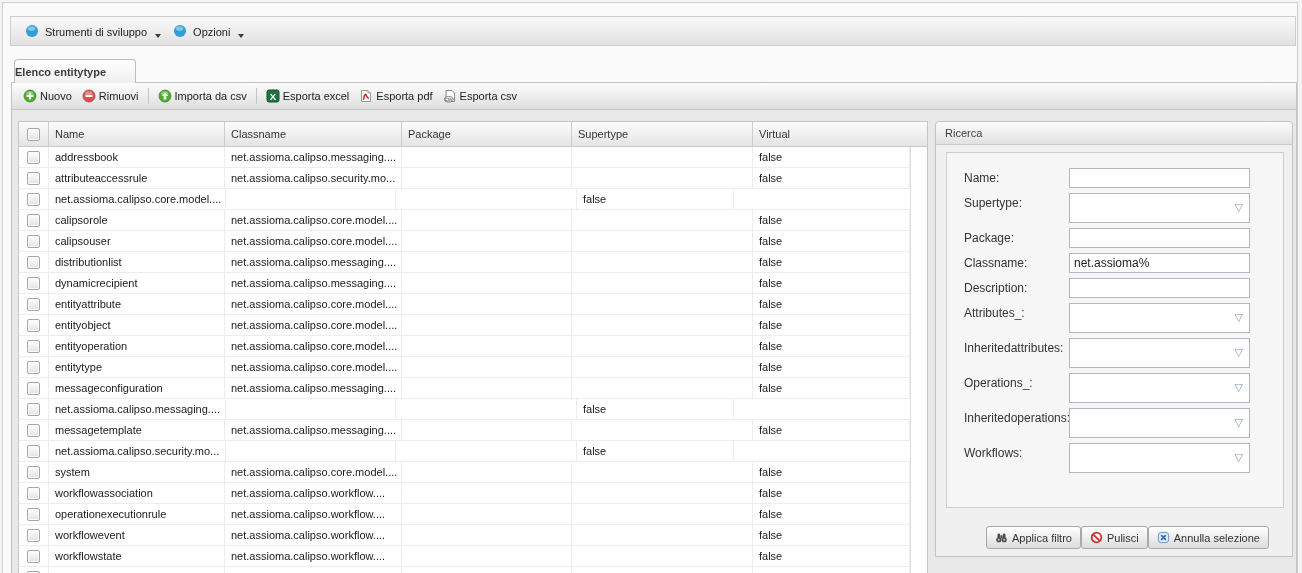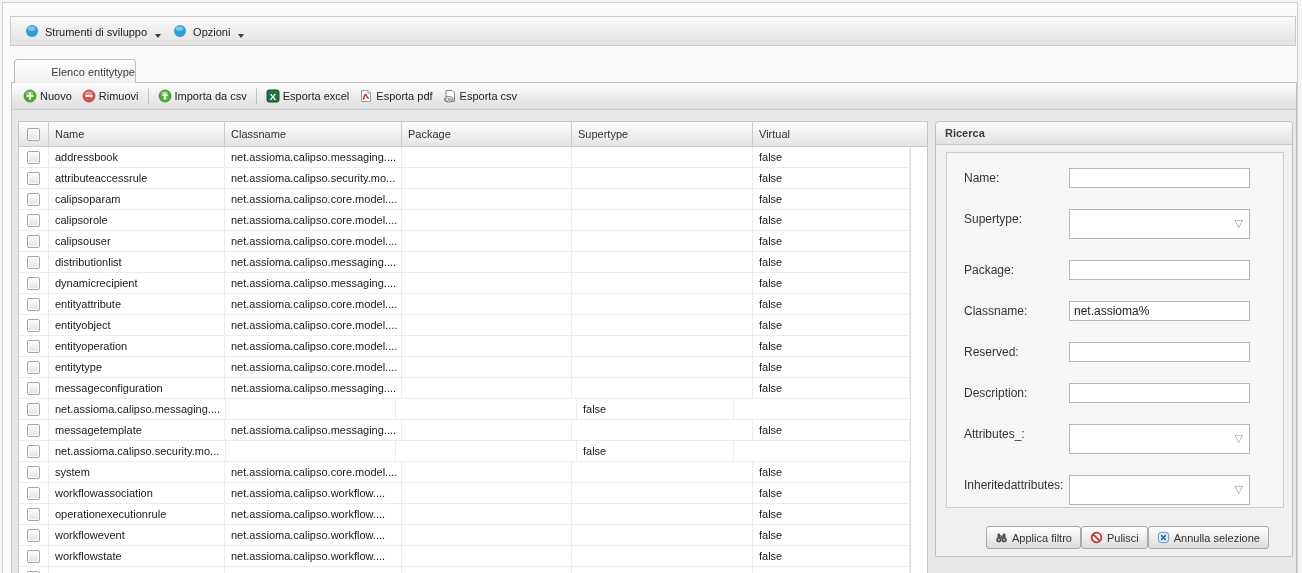--- a/index.html
+++ b/index.html
@@ -15,21 +15,21 @@
     border:1px solid #cdcdcd;background:linear-gradient(#f9f9f9,#e2e2e2);
     display:flex;align-items:center;padding-left:8px;}
   .menu-item{display:flex;align-items:flex-end;gap:6px;padding:3px 6px;cursor:default;}
   .menu-item .lbl{color:#222;}
   .caret{width:0;height:0;border-left:3.5px solid transparent;border-right:3.5px solid transparent;
     border-top:4px solid #3a3a3a;margin-left:2px;margin-top:1px;}
   
   .tab{position:absolute;left:11px;top:56px;width:122px;height:24px;box-sizing:border-box;z-index:4;
     border:1px solid #bdbdbd;border-bottom:none;border-radius:4px 4px 0 0;
     background:linear-gradient(#ffffff,#efefef);
-    display:flex;align-items:center;justify-content:flex-end;font-weight:normal;color:#3d3d3d;}
+    display:flex;align-items:center;justify-content:flex-start;font-weight:bold;color:#3d3d3d;}
   
   .main{position:absolute;left:8px;top:79px;width:1286px;height:496px;box-sizing:border-box;
     border:1px solid #c2c2c2;background:#e8e8e8;}
   .gridtoolbar{height:27px;border-bottom:1px solid #c9c9c9;box-sizing:border-box;
     background:linear-gradient(#fdfdfd,#dedede);
     display:flex;align-items:center;padding-left:6px;}
   .tbtn{display:flex;align-items:center;gap:3px;padding:2px 5px;border-radius:3px;cursor:default;color:#222;}
   .tsep{width:1px;height:16px;background:#c3c3c3;margin:0 4px;}
   .icon14{width:14px;height:14px;flex:0 0 14px;}
   
@@ -52,24 +52,24 @@
   .cell{box-sizing:border-box;border-right:1px solid #ededed;display:flex;align-items:center;
     padding-left:6px;overflow:hidden;white-space:nowrap;color:#1a1a1a;}
   .cell.c-sel{padding-left:0;}
   .checkbox{width:13px;height:13px;box-sizing:border-box;border:1px solid #a6a6a6;border-radius:2px;
     background:linear-gradient(#fefefe,#e2e2e2);box-shadow:inset 0 0 0 1px #fbfbfb;}
   
   .search-panel{position:absolute;left:923px;top:38px;width:358px;height:436px;box-sizing:border-box;
     border:1px solid #c2c2c2;background:#f0f0f0;border-radius:4px 4px 0 0;}
   .sp-header{height:23px;box-sizing:border-box;border-bottom:1px solid #cacaca;border-radius:4px 4px 0 0;
     background:linear-gradient(#fbfbfb,#e1e1e1);display:flex;align-items:center;
-    padding-left:9px;font-weight:bold;color:#3d3d3d;}
+    padding-left:9px;font-weight:normal;color:#3d3d3d;}
   .fieldset{position:absolute;left:10px;top:30px;width:338px;height:356px;box-sizing:border-box;
     border:1px solid #cdcdcd;background:#f6f6f6;padding:15px 0 0 17px;overflow:hidden;}
-  .form-row{display:flex;margin-bottom:21px;}
+  .form-row{display:flex;margin-bottom:5px;}
   .form-label{width:105px;flex:0 0 105px;padding-top:3px;color:#333;font-size:12px;white-space:nowrap;}
   .text-input{width:181px;height:20px;box-sizing:border-box;border:1px solid #b2b7c2;
     padding:0 4px;font-family:"Liberation Sans",sans-serif;font-size:12px;color:#222;background:#fff;}
   .combo{position:relative;width:181px;height:30px;box-sizing:border-box;border:1px solid #b2b7c2;background:#fff;}
   .combo .combo-input{position:absolute;left:0;top:0;width:158px;height:28px;border:none;outline:none;
     padding:2px 4px;font-family:"Liberation Sans",sans-serif;font-size:12px;color:#222;background:transparent;}
   .combo-arrow{position:absolute;right:6px;top:8px;color:#8094b0;font-size:11px;line-height:11px;}
   .sp-footer{position:absolute;left:50px;top:404px;display:flex;}
   .btn{display:flex;align-items:center;gap:4px;height:23px;box-sizing:border-box;padding:0 8px;
     border:1px solid #a8a8a8;border-radius:3px;background:linear-gradient(#ffffff,#dcdcdc);
@@ -187,21 +187,20 @@
             <div class="cell c-name">attributeaccessrule</div>
             <div class="cell c-class">net.assioma.calipso.security.mo...</div>
             <div class="cell c-pkg"></div>
             <div class="cell c-super"></div>
             <div class="cell c-virt">false</div>
           </div>
           <div class="grid-row">
             <div class="cell c-sel" style="justify-content: center;">
               <span class="checkbox"></span>
             </div>
-            <div class="cell c-name">calipsoparam</div>
             <div class="cell c-class">net.assioma.calipso.core.model....</div>
             <div class="cell c-pkg"></div>
             <div class="cell c-super"></div>
             <div class="cell c-virt">false</div>
           </div>
           <div class="grid-row">
             <div class="cell c-sel" style="justify-content: center;">
               <span class="checkbox"></span>
             </div>
             <div class="cell c-name">calipsorole</div>
@@ -400,42 +399,39 @@
           </div>
           <div class="form-row">
             <span class="form-label">Package:</span>
             <input class="text-input" type="text" style="">
           </div>
           <div class="form-row">
             <span class="form-label">Classname:</span>
             <input class="text-input" type="text" value="net.assioma%" style="">
           </div>
           <div class="form-row">
-            <span class="form-label">Reserved:</span>
-            <input class="text-input" type="text" style="">
-          </div>
-          <div class="form-row">
             <span class="form-label">Description:</span>
             <input class="text-input" type="text" style="">
           </div>
           <div class="form-row">
             <span class="form-label">Attributes_:</span>
             <div class="combo">
               <input class="combo-input" type="text" style="">
               <span class="combo-arrow">▽</span>
             </div>
           </div>
           <div class="form-row">
             <span class="form-label">Inheritedattributes:</span>
             <div class="combo">
               <input class="combo-input" type="text" style="">
               <span class="combo-arrow">▽</span>
             </div>
           </div>
           <div class="form-row">
+            <span class="form-label">Operations_:</span>
             <div class="combo">
               <input class="combo-input" type="text" style="">
               <span class="combo-arrow">▽</span>
             </div>
           </div>
           <div class="form-row">
             <span class="form-label">Inheritedoperations:</span>
             <div class="combo">
               <input class="combo-input" type="text" style="">
               <span class="combo-arrow">▽</span>

